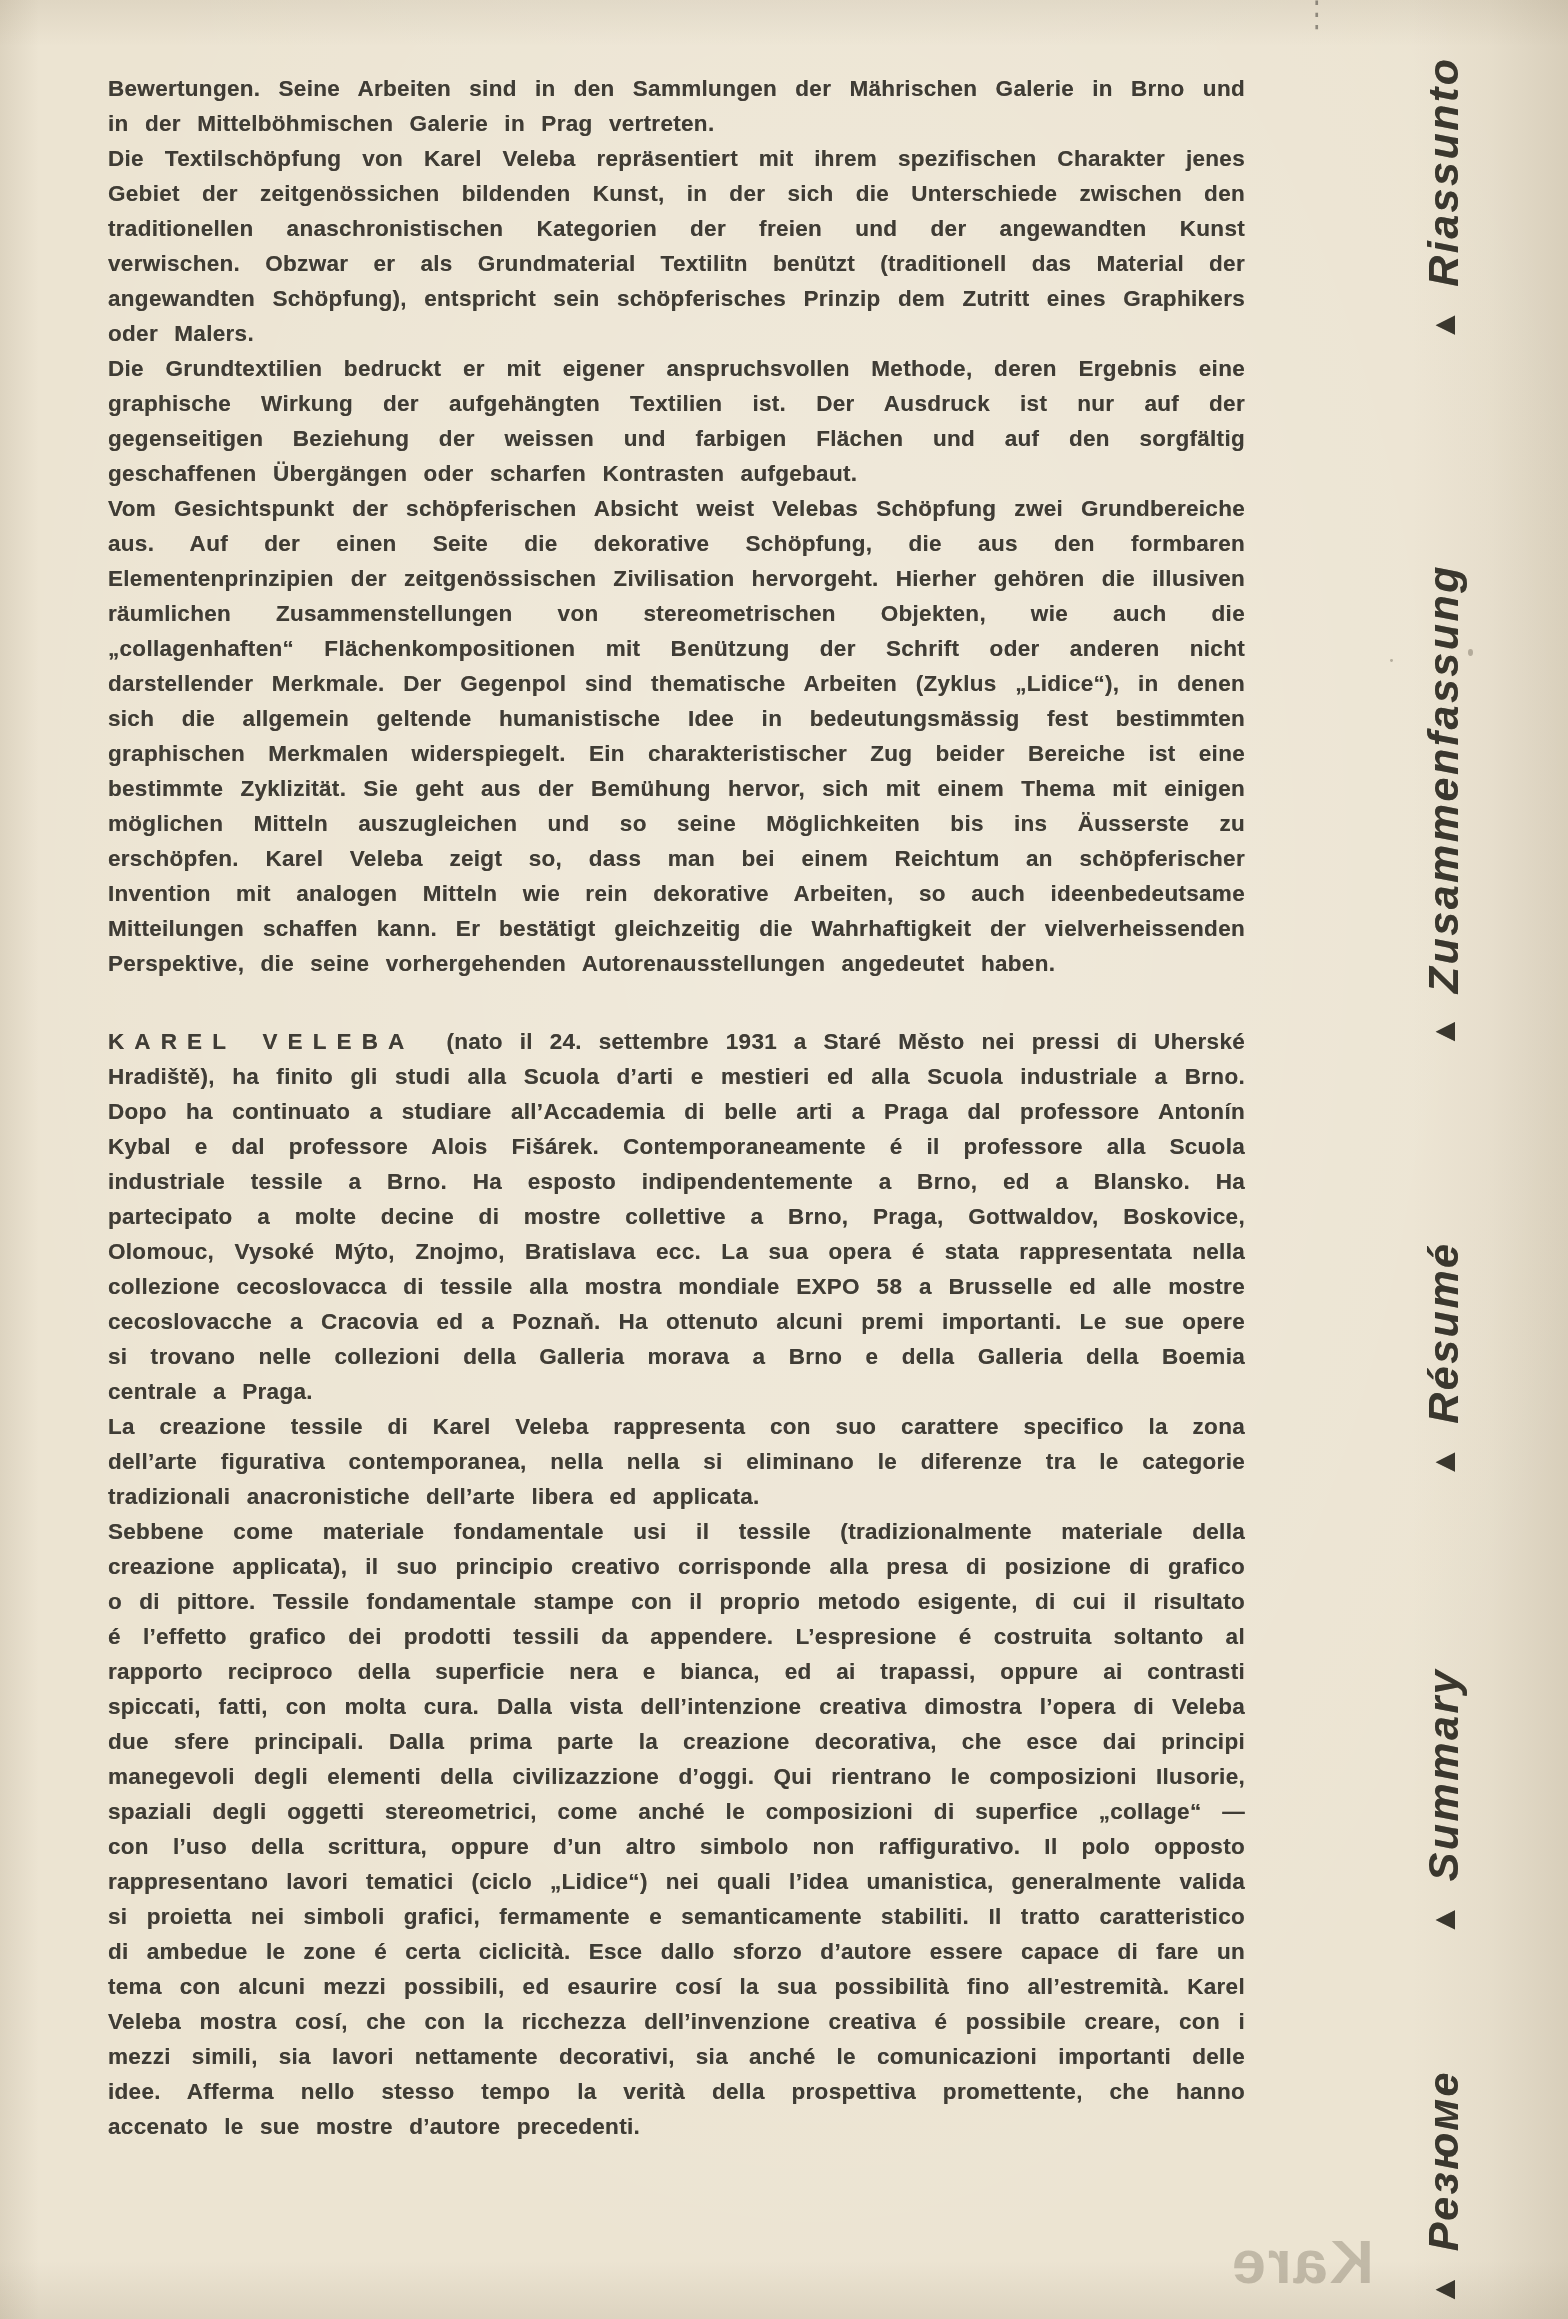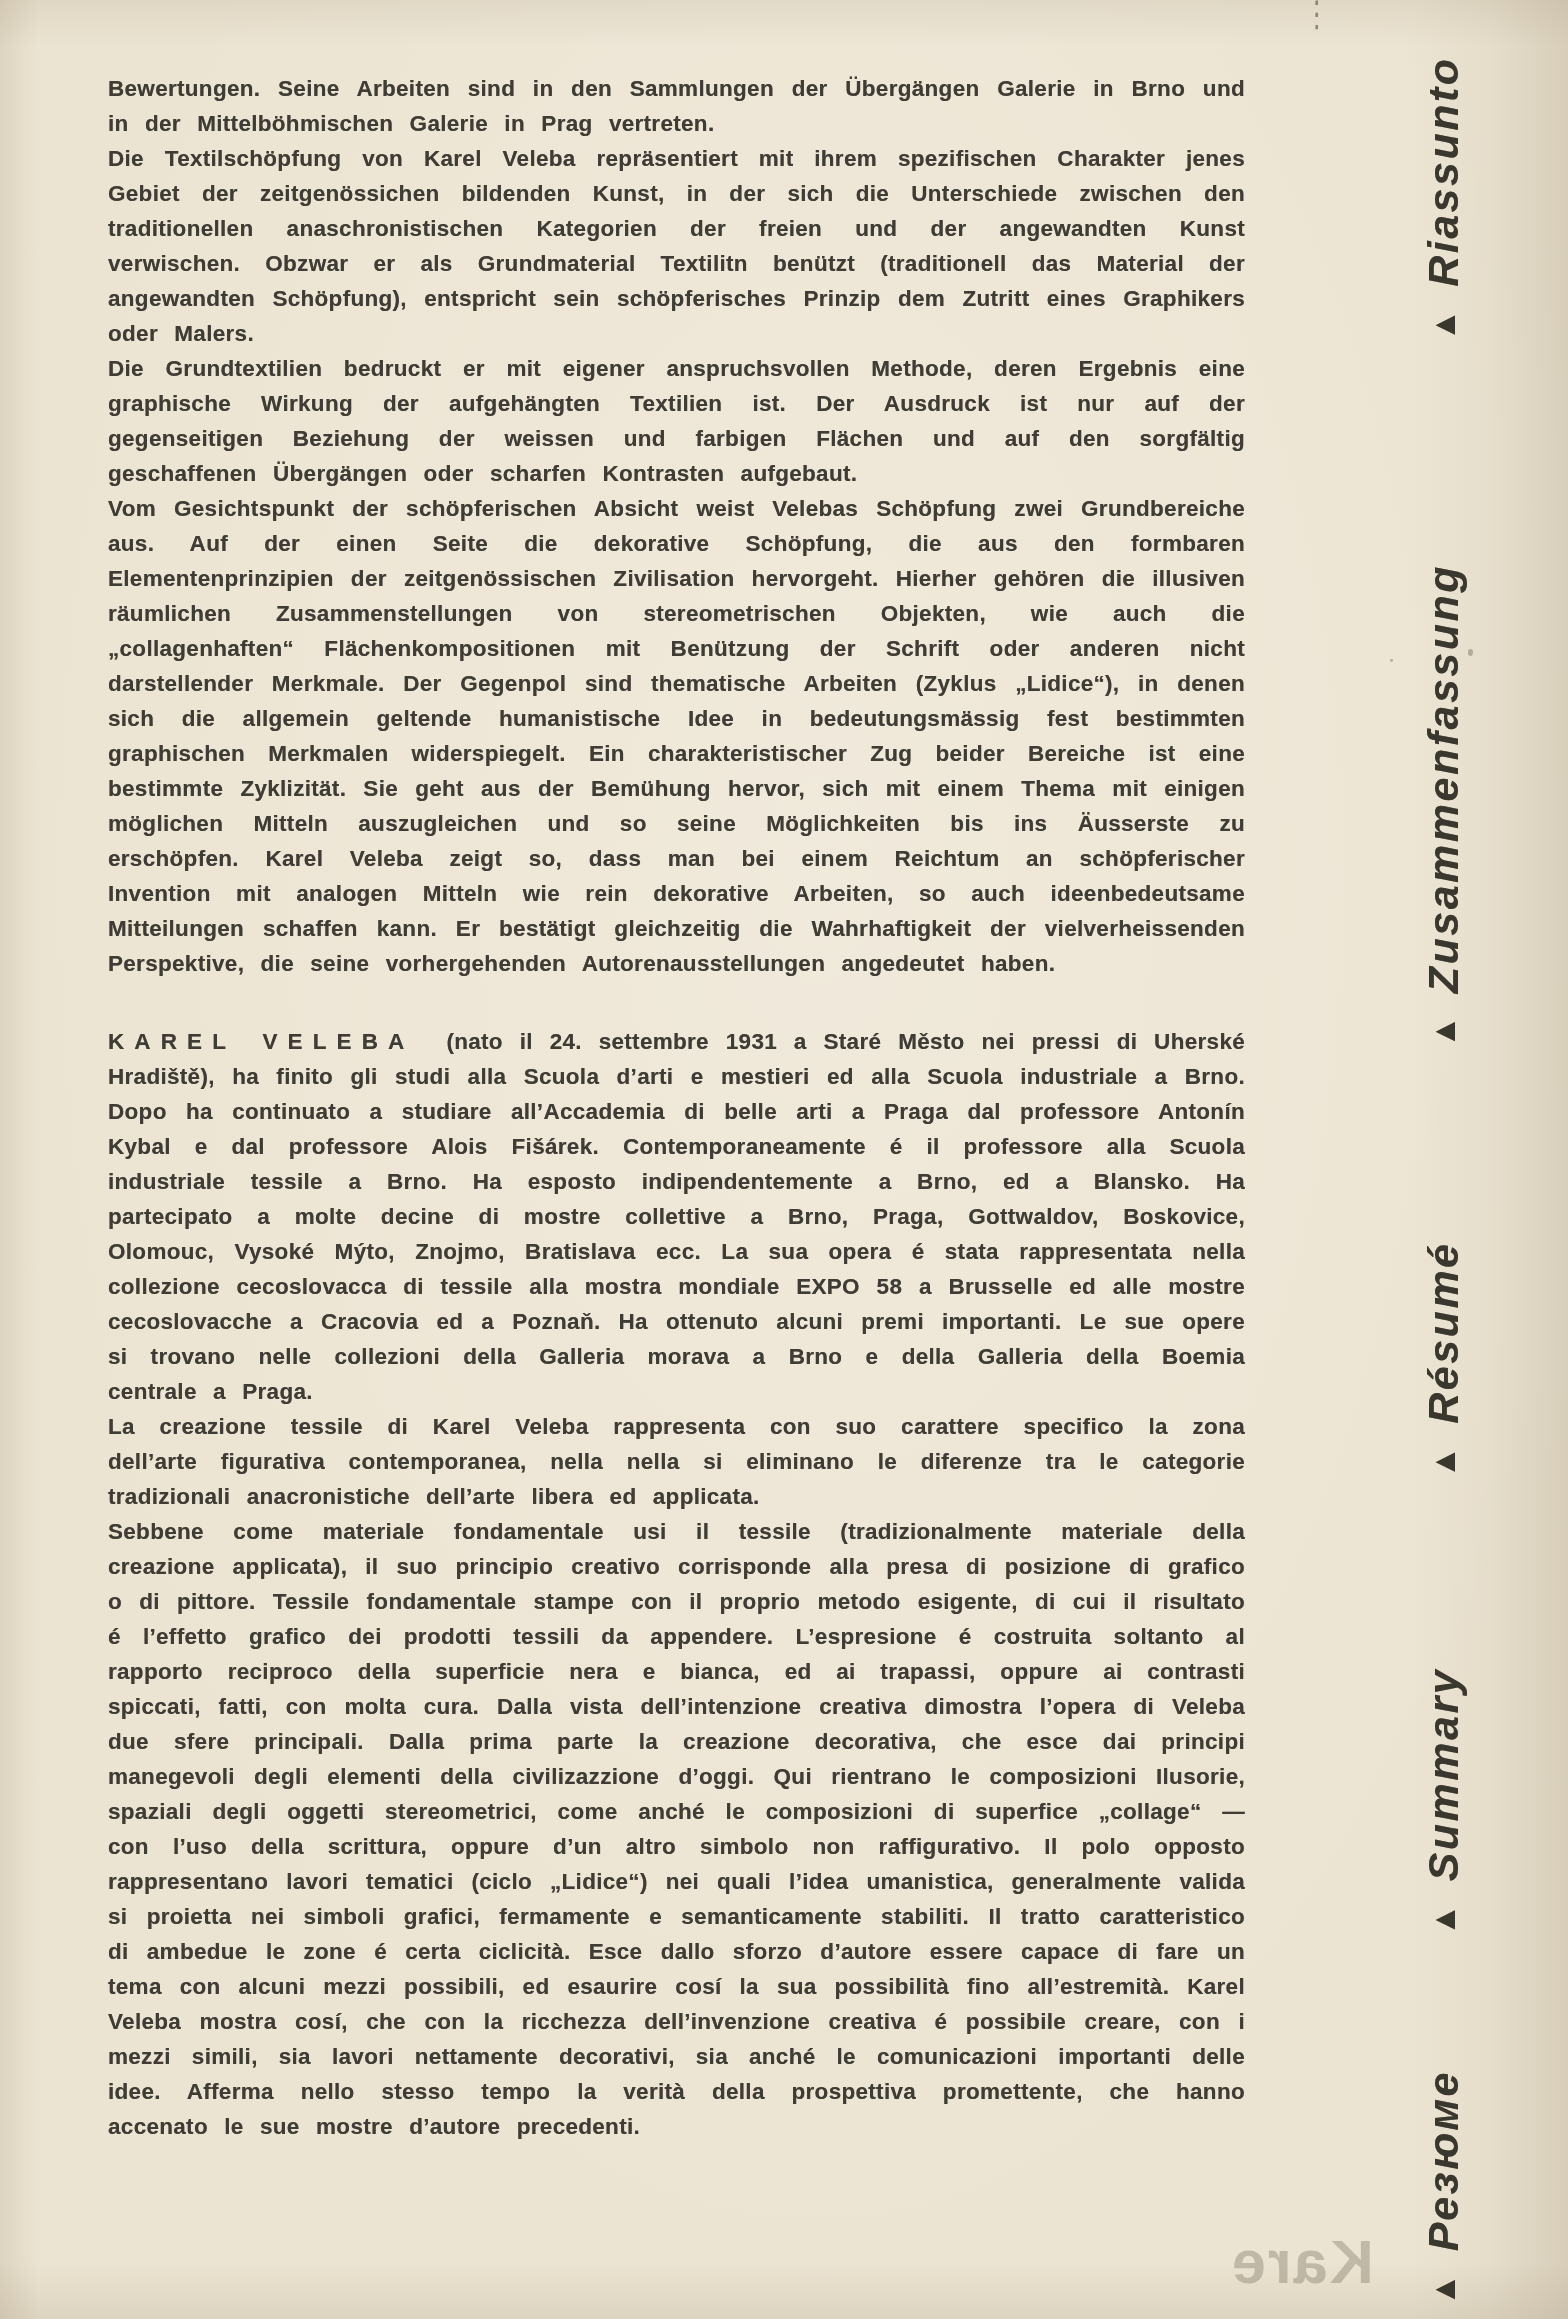--- a/index.html
+++ b/index.html
@@ -91,21 +91,21 @@
   .speck.s2 { left: 1390px; top: 659px; width: 2.9px; height: 2.9px; }
 </style>
 </head>
 <body>
 
 <div class="page">
 
   <div class="text-column">
 
     <section class="block german">
-      <p>Bewertungen. Seine Arbeiten sind in den Sammlungen der Übergängen Galerie in Brno und in der Mittelböhmischen Galerie in Prag vertreten.</p>
+      <p>Bewertungen. Seine Arbeiten sind in den Sammlungen der Mährischen Galerie in Brno und in der Mittelböhmischen Galerie in Prag vertreten.</p>
       <p>Die Textilschöpfung von Karel Veleba repräsentiert mit ihrem spezifischen Charakter jenes Gebiet der zeitgenössichen bildenden Kunst, in der sich die Unterschiede zwischen den traditionellen anaschronistischen Kategorien der freien und der angewandten Kunst verwischen. Obzwar er als Grundmaterial Textilitn benützt (traditionell das Material der angewandten Schöpfung), entspricht sein schöpferisches Prinzip dem Zutritt eines Graphikers oder Malers.</p>
       <p>Die Grundtextilien bedruckt er mit eigener anspruchsvollen Methode, deren Ergebnis eine graphische Wirkung der aufgehängten Textilien ist. Der Ausdruck ist nur auf der gegenseitigen Beziehung der weissen und farbigen Flächen und auf den sorgfältig geschaffenen Übergängen oder scharfen Kontrasten aufgebaut.</p>
       <p>Vom Gesichtspunkt der schöpferischen Absicht weist Velebas Schöpfung zwei Grundbereiche aus. Auf der einen Seite die dekorative Schöpfung, die aus den formbaren Elementenprinzipien der zeitgenössischen Zivilisation hervorgeht. Hierher gehören die illusiven räumlichen Zusammenstellungen von stereometrischen Objekten, wie auch die „collagenhaften“ Flächenkompositionen mit Benützung der Schrift oder anderen nicht darstellender Merkmale. Der Gegenpol sind thematische Arbeiten (Zyklus „Lidice“), in denen sich die allgemein geltende humanistische Idee in bedeutungsmässig fest bestimmten graphischen Merkmalen widerspiegelt. Ein charakteristischer Zug beider Bereiche ist eine bestimmte Zyklizität. Sie geht aus der Bemühung hervor, sich mit einem Thema mit einigen möglichen Mitteln auszugleichen und so seine Möglichkeiten bis ins Äusserste zu erschöpfen. Karel Veleba zeigt so, dass man bei einem Reichtum an schöpferischer Invention mit analogen Mitteln wie rein dekorative Arbeiten, so auch ideenbedeutsame Mitteilungen schaffen kann. Er bestätigt gleichzeitig die Wahrhaftigkeit der vielverheissenden Perspektive, die seine vorhergehenden Autorenausstellungen angedeutet haben.</p>
     </section>
 
     <section class="block italian">
       <p><span class="artist-name">KAREL VELEBA</span><span>(nato il 24. settembre 1931 a Staré Město nei pressi di Uherské Hradiště), ha finito gli studi alla Scuola d’arti e mestieri ed alla Scuola industriale a Brno. Dopo ha continuato a studiare all’Accademia di belle arti a Praga dal professore Antonín Kybal e dal professore Alois Fišárek. Contemporaneamente é il professore alla Scuola industriale tessile a Brno. Ha esposto indipendentemente a Brno, ed a Blansko. Ha partecipato a molte decine di mostre collettive a Brno, Praga, Gottwaldov, Boskovice, Olomouc, Vysoké Mýto, Znojmo, Bratislava ecc. La sua opera é stata rappresentata nella collezione cecoslovacca di tessile alla mostra mondiale EXPO 58 a Brusselle ed alle mostre cecoslovacche a Cracovia ed a Poznaň. Ha ottenuto alcuni premi importanti. Le sue opere si trovano nelle collezioni della Galleria morava a Brno e della Galleria della Boemia centrale a Praga.</span></p>
       <p>La creazione tessile di Karel Veleba rappresenta con suo carattere specifico la zona dell’arte figurativa contemporanea, nella nella si eliminano le diferenze tra le categorie tradizionali anacronistiche dell’arte libera ed applicata.</p>
       <p>Sebbene come materiale fondamentale usi il tessile (tradizionalmente materiale della creazione applicata), il suo principio creativo corrisponde alla presa di posizione di grafico o di pittore. Tessile fondamentale stampe con il proprio metodo esigente, di cui il risultato é l’effetto grafico dei prodotti tessili da appendere. L’espresione é costruita soltanto al rapporto reciproco della superficie nera e bianca, ed ai trapassi, oppure ai contrasti spiccati, fatti, con molta cura. Dalla vista dell’intenzione creativa dimostra l’opera di Veleba due sfere principali. Dalla prima parte la creazione decorativa, che esce dai principi manegevoli degli elementi della civilizazzione d’oggi. Qui rientrano le composizioni Ilusorie, spaziali degli oggetti stereometrici, come anché le composizioni di superfice „collage“ — con l’uso della scrittura, oppure d’un altro simbolo non raffigurativo. Il polo opposto rappresentano lavori tematici (ciclo „Lidice“) nei quali l’idea umanistica, generalmente valida si proietta nei simboli grafici, fermamente e semanticamente stabiliti. Il tratto caratteristico di ambedue le zone é certa ciclicità. Esce dallo sforzo d’autore essere capace di fare un tema con alcuni mezzi possibili, ed esaurire cosí la sua possibilità fino all’estremità. Karel Veleba mostra cosí, che con la ricchezza dell’invenzione creativa é possibile creare, con i mezzi simili, sia lavori nettamente decorativi, sia anché le comunicazioni importanti delle idee. Afferma nello stesso tempo la verità della prospettiva promettente, che hanno accenato le sue mostre d’autore precedenti.</p>
     </section>

